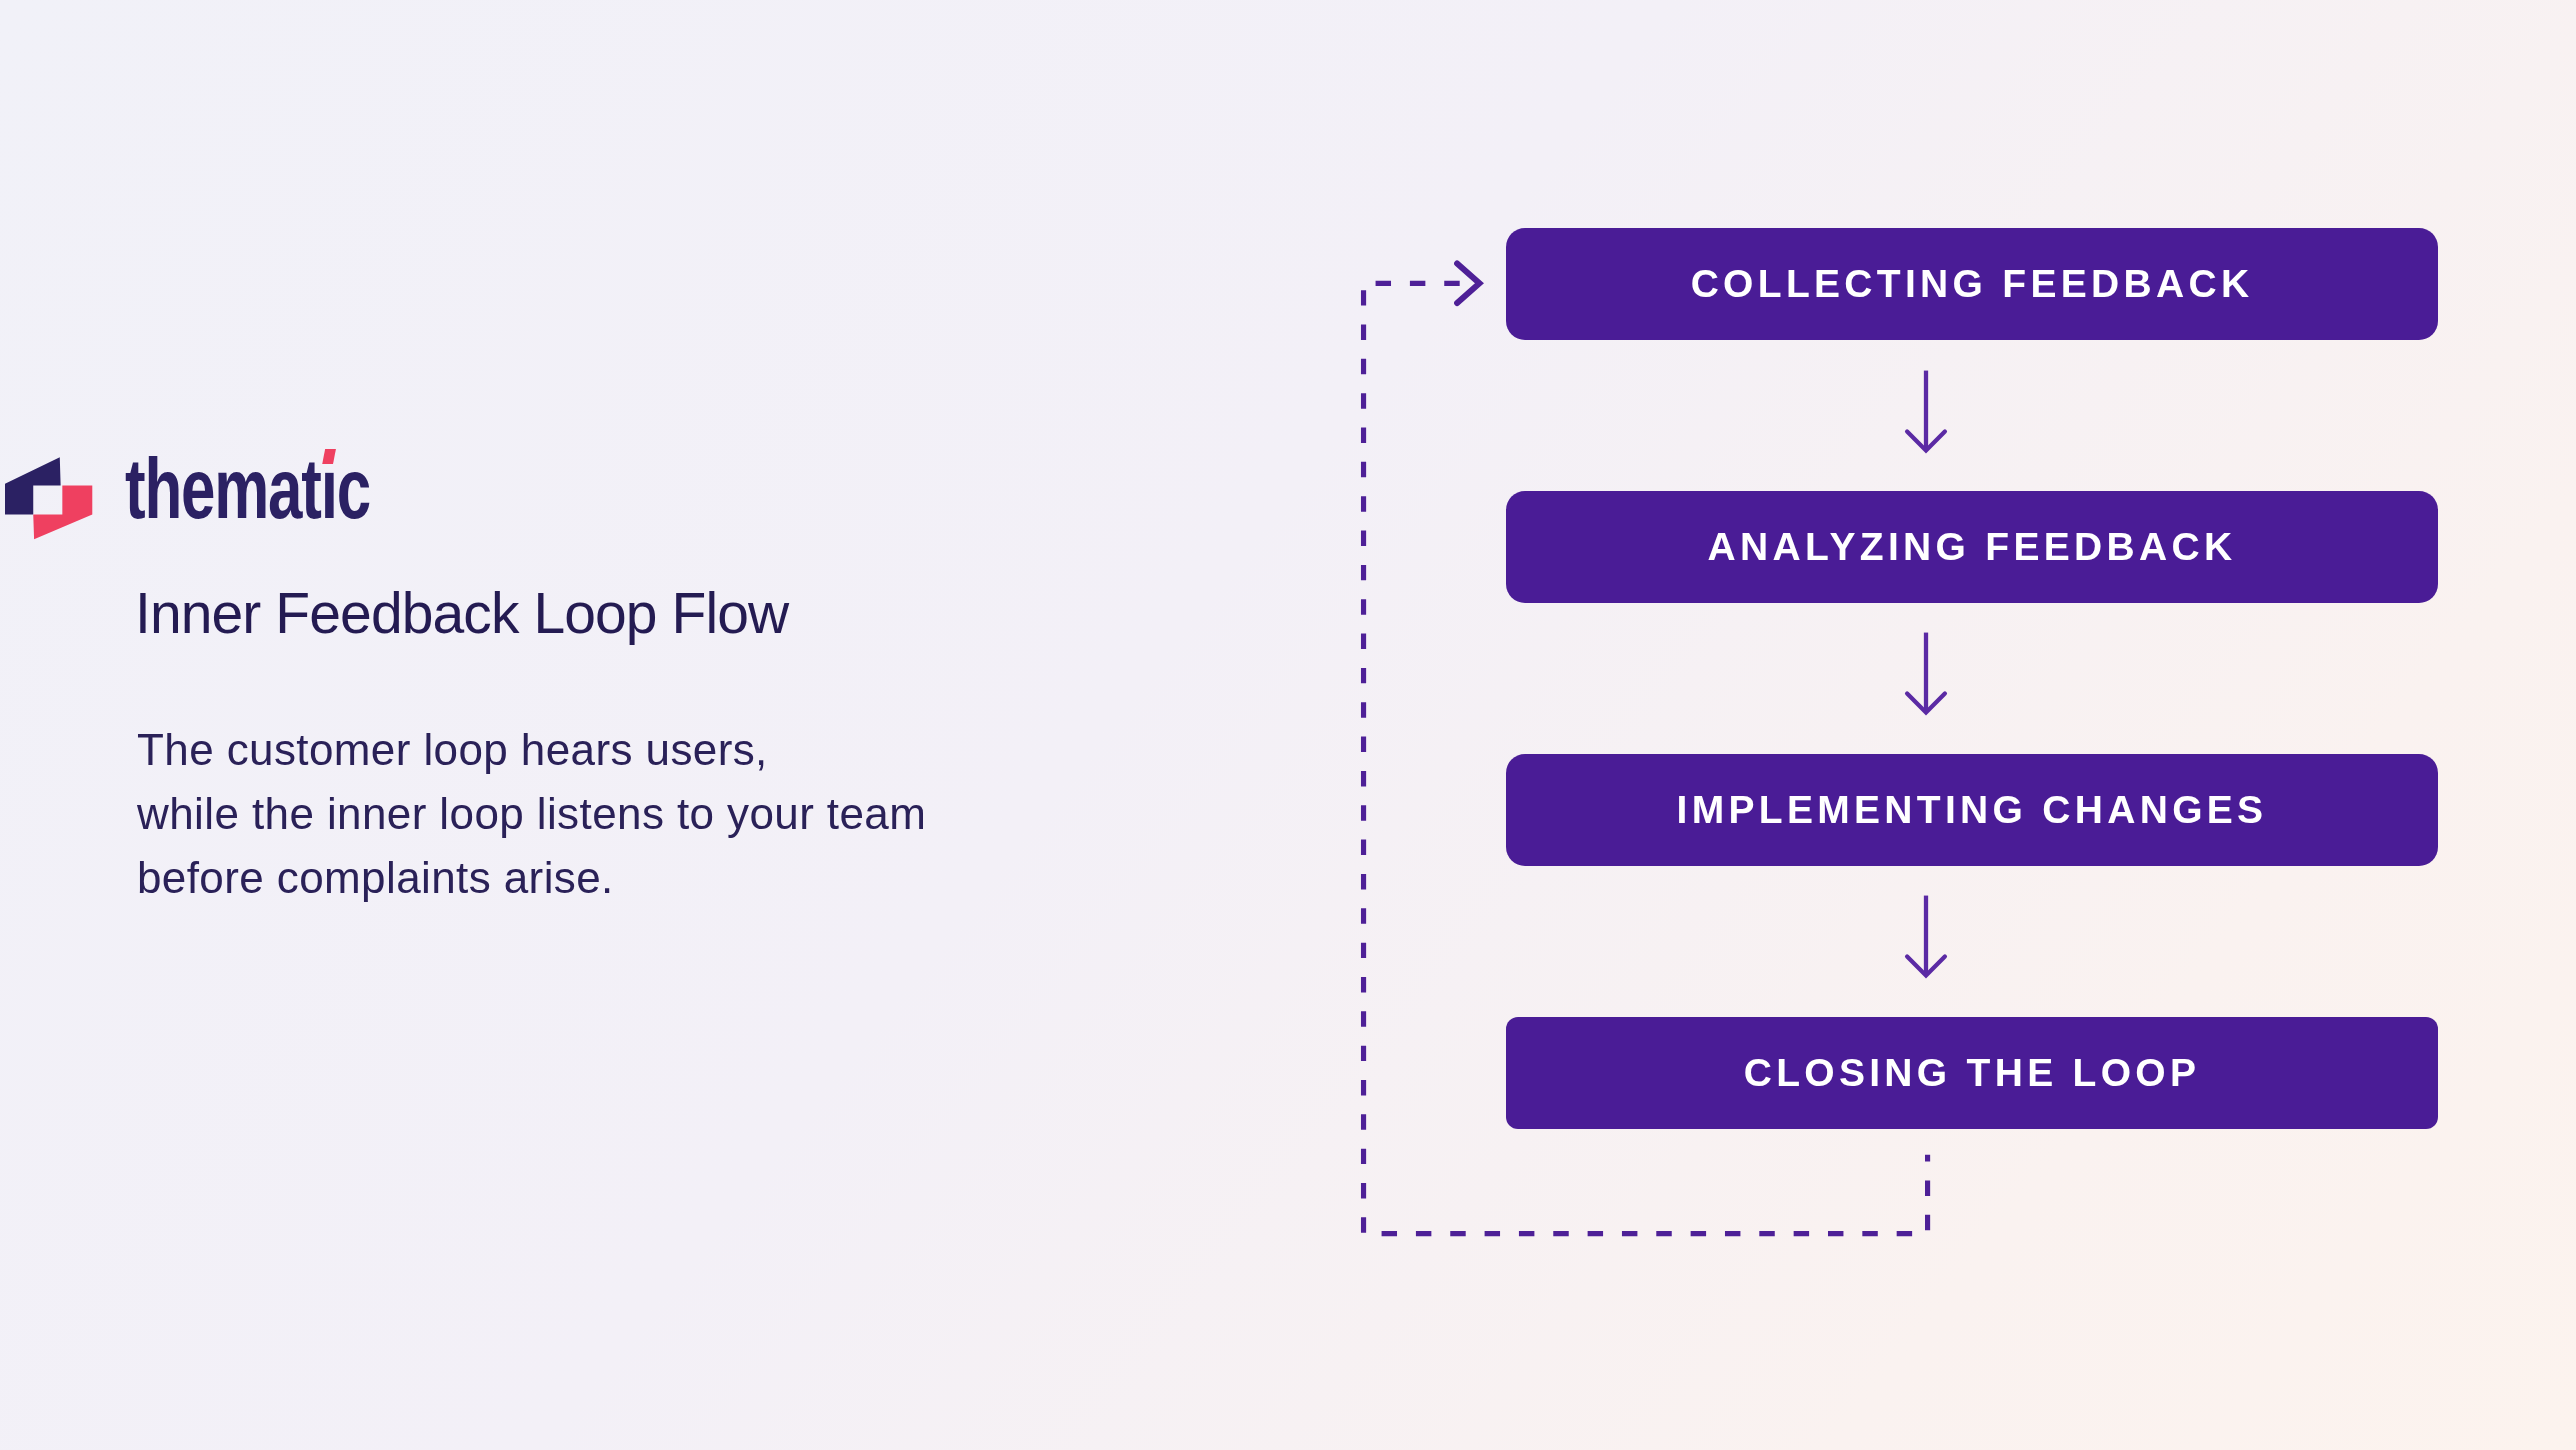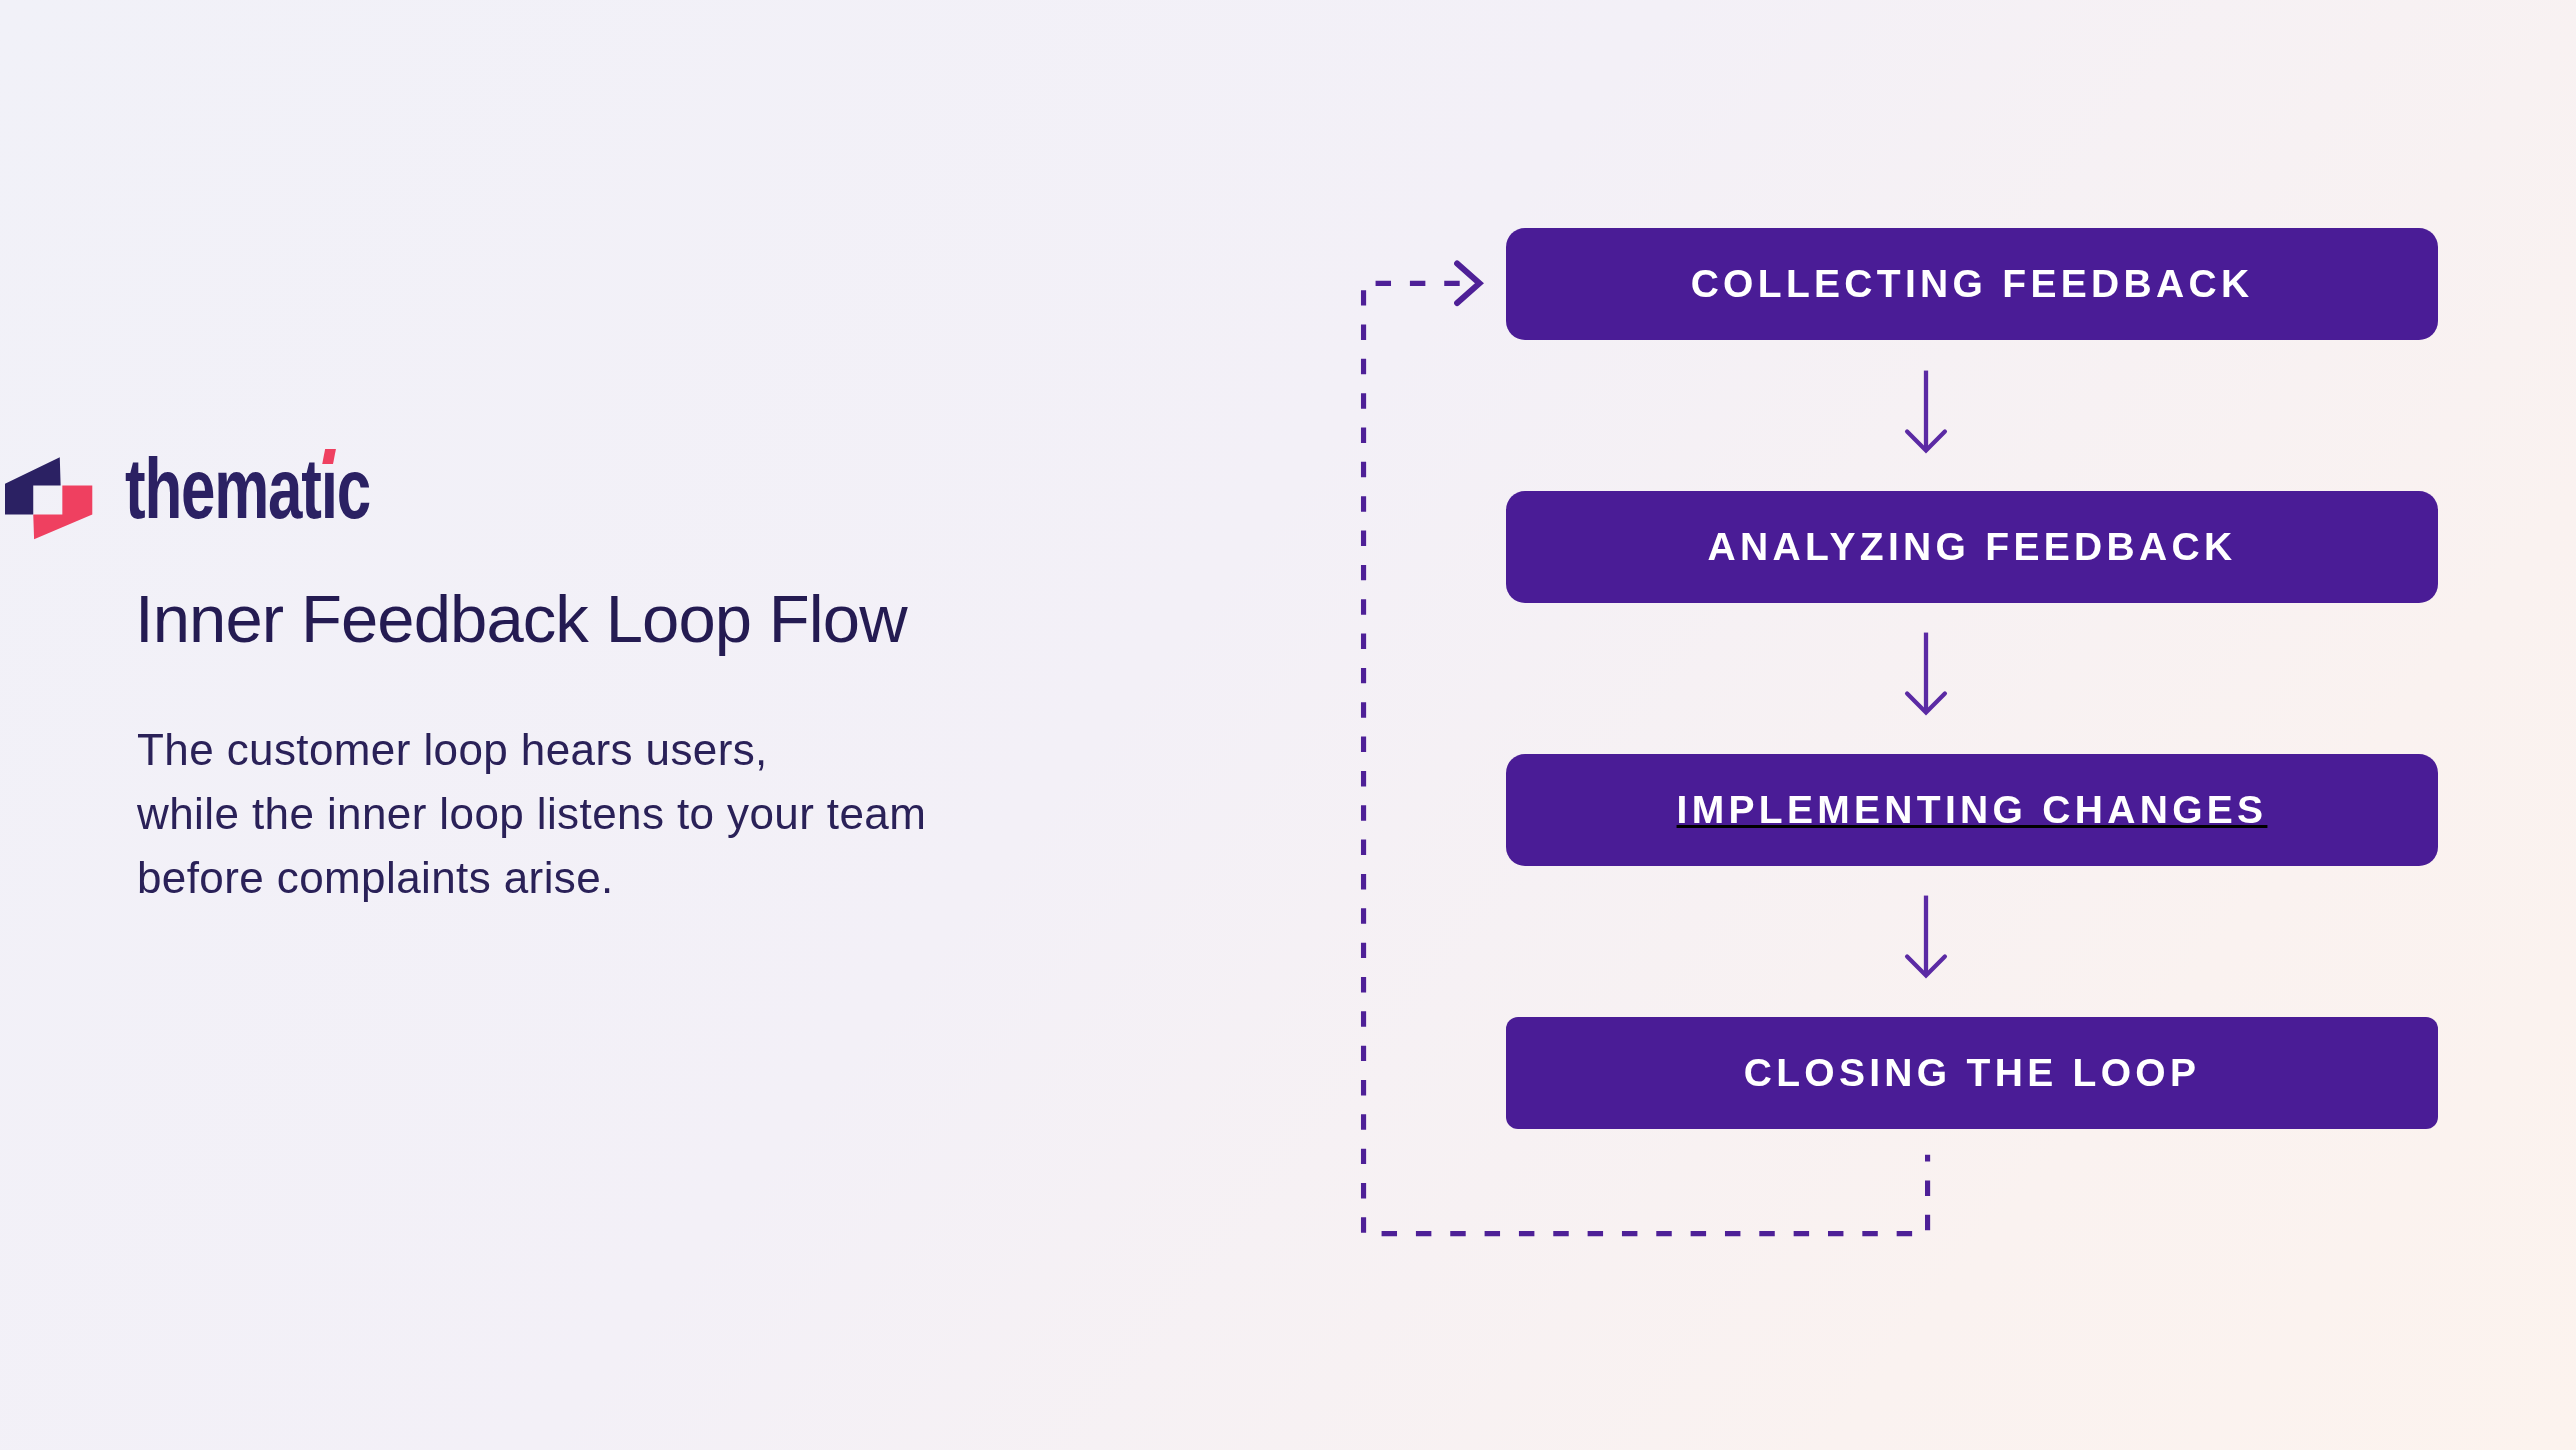--- a/index.html
+++ b/index.html
@@ -37,21 +37,21 @@
     height: 14.6px;
     background: var(--pink, #ef4060);
     transform: skewX(-15deg);
   }
 
   .page-title {
     position: absolute;
     left: 135px;
     top: 580px;
     margin: 0;
-    font-size: 67px;
+    font-size: 57px;
     font-weight: 500;
     letter-spacing: -0.9px;
     color: #241b52;
     white-space: nowrap;
   }
 
   .page-description {
     position: absolute;
     left: 137px;
     top: 718px;
@@ -77,21 +77,21 @@
   }
   .flow-step .step-label {
     color: #ffffff;
     font-size: 39px;
     font-weight: 700;
     letter-spacing: 4.3px;
     white-space: nowrap;
   }
   .step-1 { top: 228px; }
   .step-2 { top: 491px; }
-  .step-3 { top: 754px; text-decoration: underline; }
+  .step-3 { top: 754px; }
   .step-4 { top: 1017px; border-radius: 12px; }
 
   .down-arrow { position: absolute; left: 1900px; width: 52px; height: 91px; }
   .arrow-1 { top: 368px; }
   .arrow-2 { top: 630px; }
   .arrow-3 { top: 893px; }
 
   .loop-overlay {
     position: absolute;
     left: 0; top: 0;

